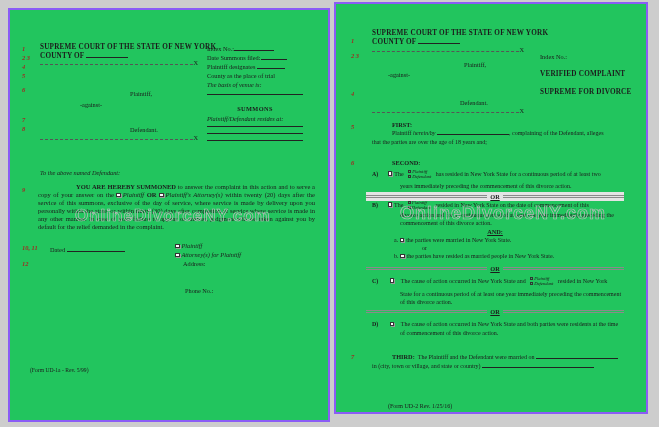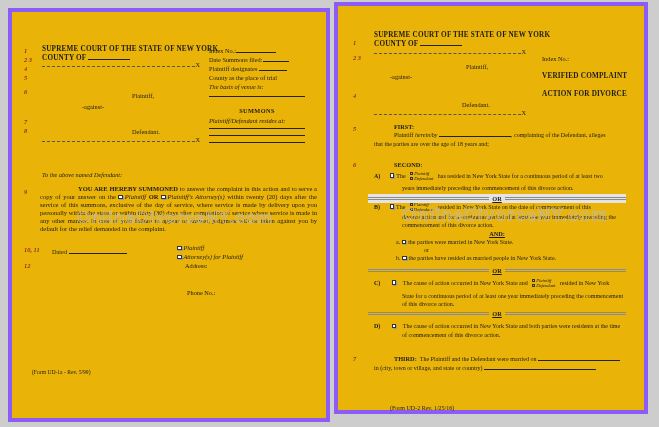--- a/index.html
+++ b/index.html
@@ -1,18 +1,18 @@
 <!DOCTYPE html>
 <html><head>
 <meta charset="utf-8">
 <style>
   * { margin:0; padding:0; box-sizing:border-box; }
   html,body { width:659px; height:427px; }
   body { background:#cdcdcd; font-family:"Liberation Serif",serif; color:#1c1c1c; position:relative; overflow:hidden; }
-  .page { position:absolute; background:#eab308; border:4px solid #8b5cf6; }
+  .page { position:absolute; background:#22c55e; border:2px solid #8b5cf6; }
   #page-left  { left:8px;  top:8px; width:322px; height:414px; }
   #page-right { left:334px; top:2px; width:314px; height:412px; }
   .abs { position:absolute; font-size:6.3px; white-space:nowrap; }
   .b { font-weight:bold; }
   .i { font-style:italic; }
   .t7 { font-size:7.2px; letter-spacing:.2px; }
   .t8 { font-size:7.8px; letter-spacing:.3px; }
   .t6 { font-size:6px; }
   .t55 { font-size:5.6px; }
   .red { color:#9f2d22; font-style:italic; font-weight:bold; font-size:6.4px; }
@@ -106,21 +106,21 @@
   <div class="abs b t7" style="left:36px;top:34px"><span>COUNTY OF</span>&nbsp;<span class="bl" style="width:42px"></span></div>
   <div class="abs xline" style="left:36px;top:42px;width:152px">
       <span class="dash"></span>
       <span>X</span>
     </div>
 
   <div class="abs" style="left:204px;top:49px">Index No.:</div>
   <div class="abs" style="left:128px;top:57px">Plaintiff,</div>
   <div class="abs" style="left:52px;top:67px">-against-</div>
   <div class="abs b t7" style="left:204px;top:66px">VERIFIED COMPLAINT</div>
-  <div class="abs b t7" style="left:204px;top:84px">ACTION FOR DIVORCE</div>
+  <div class="abs b t7" style="left:204px;top:84px">SUPREME FOR DIVORCE</div>
   <div class="abs" style="left:124px;top:95px">Defendant.</div>
   <div class="abs xline" style="left:36px;top:103px;width:152px">
       <span class="dash"></span>
       <span>X</span>
     </div>
 
   <div class="abs b" style="left:56px;top:117px">FIRST:</div>
   <div class="abs t6" style="left:56px;top:126px"><span>Plaintiff</span>&nbsp;<span class="i">herein/by</span>&nbsp;<span class="bl" style="width:72px"></span><span>, complaining of the Defendant, alleges</span></div>
   <div class="abs t6" style="left:36px;top:135px">that the parties are over the age of 18 years and;</div>
 

